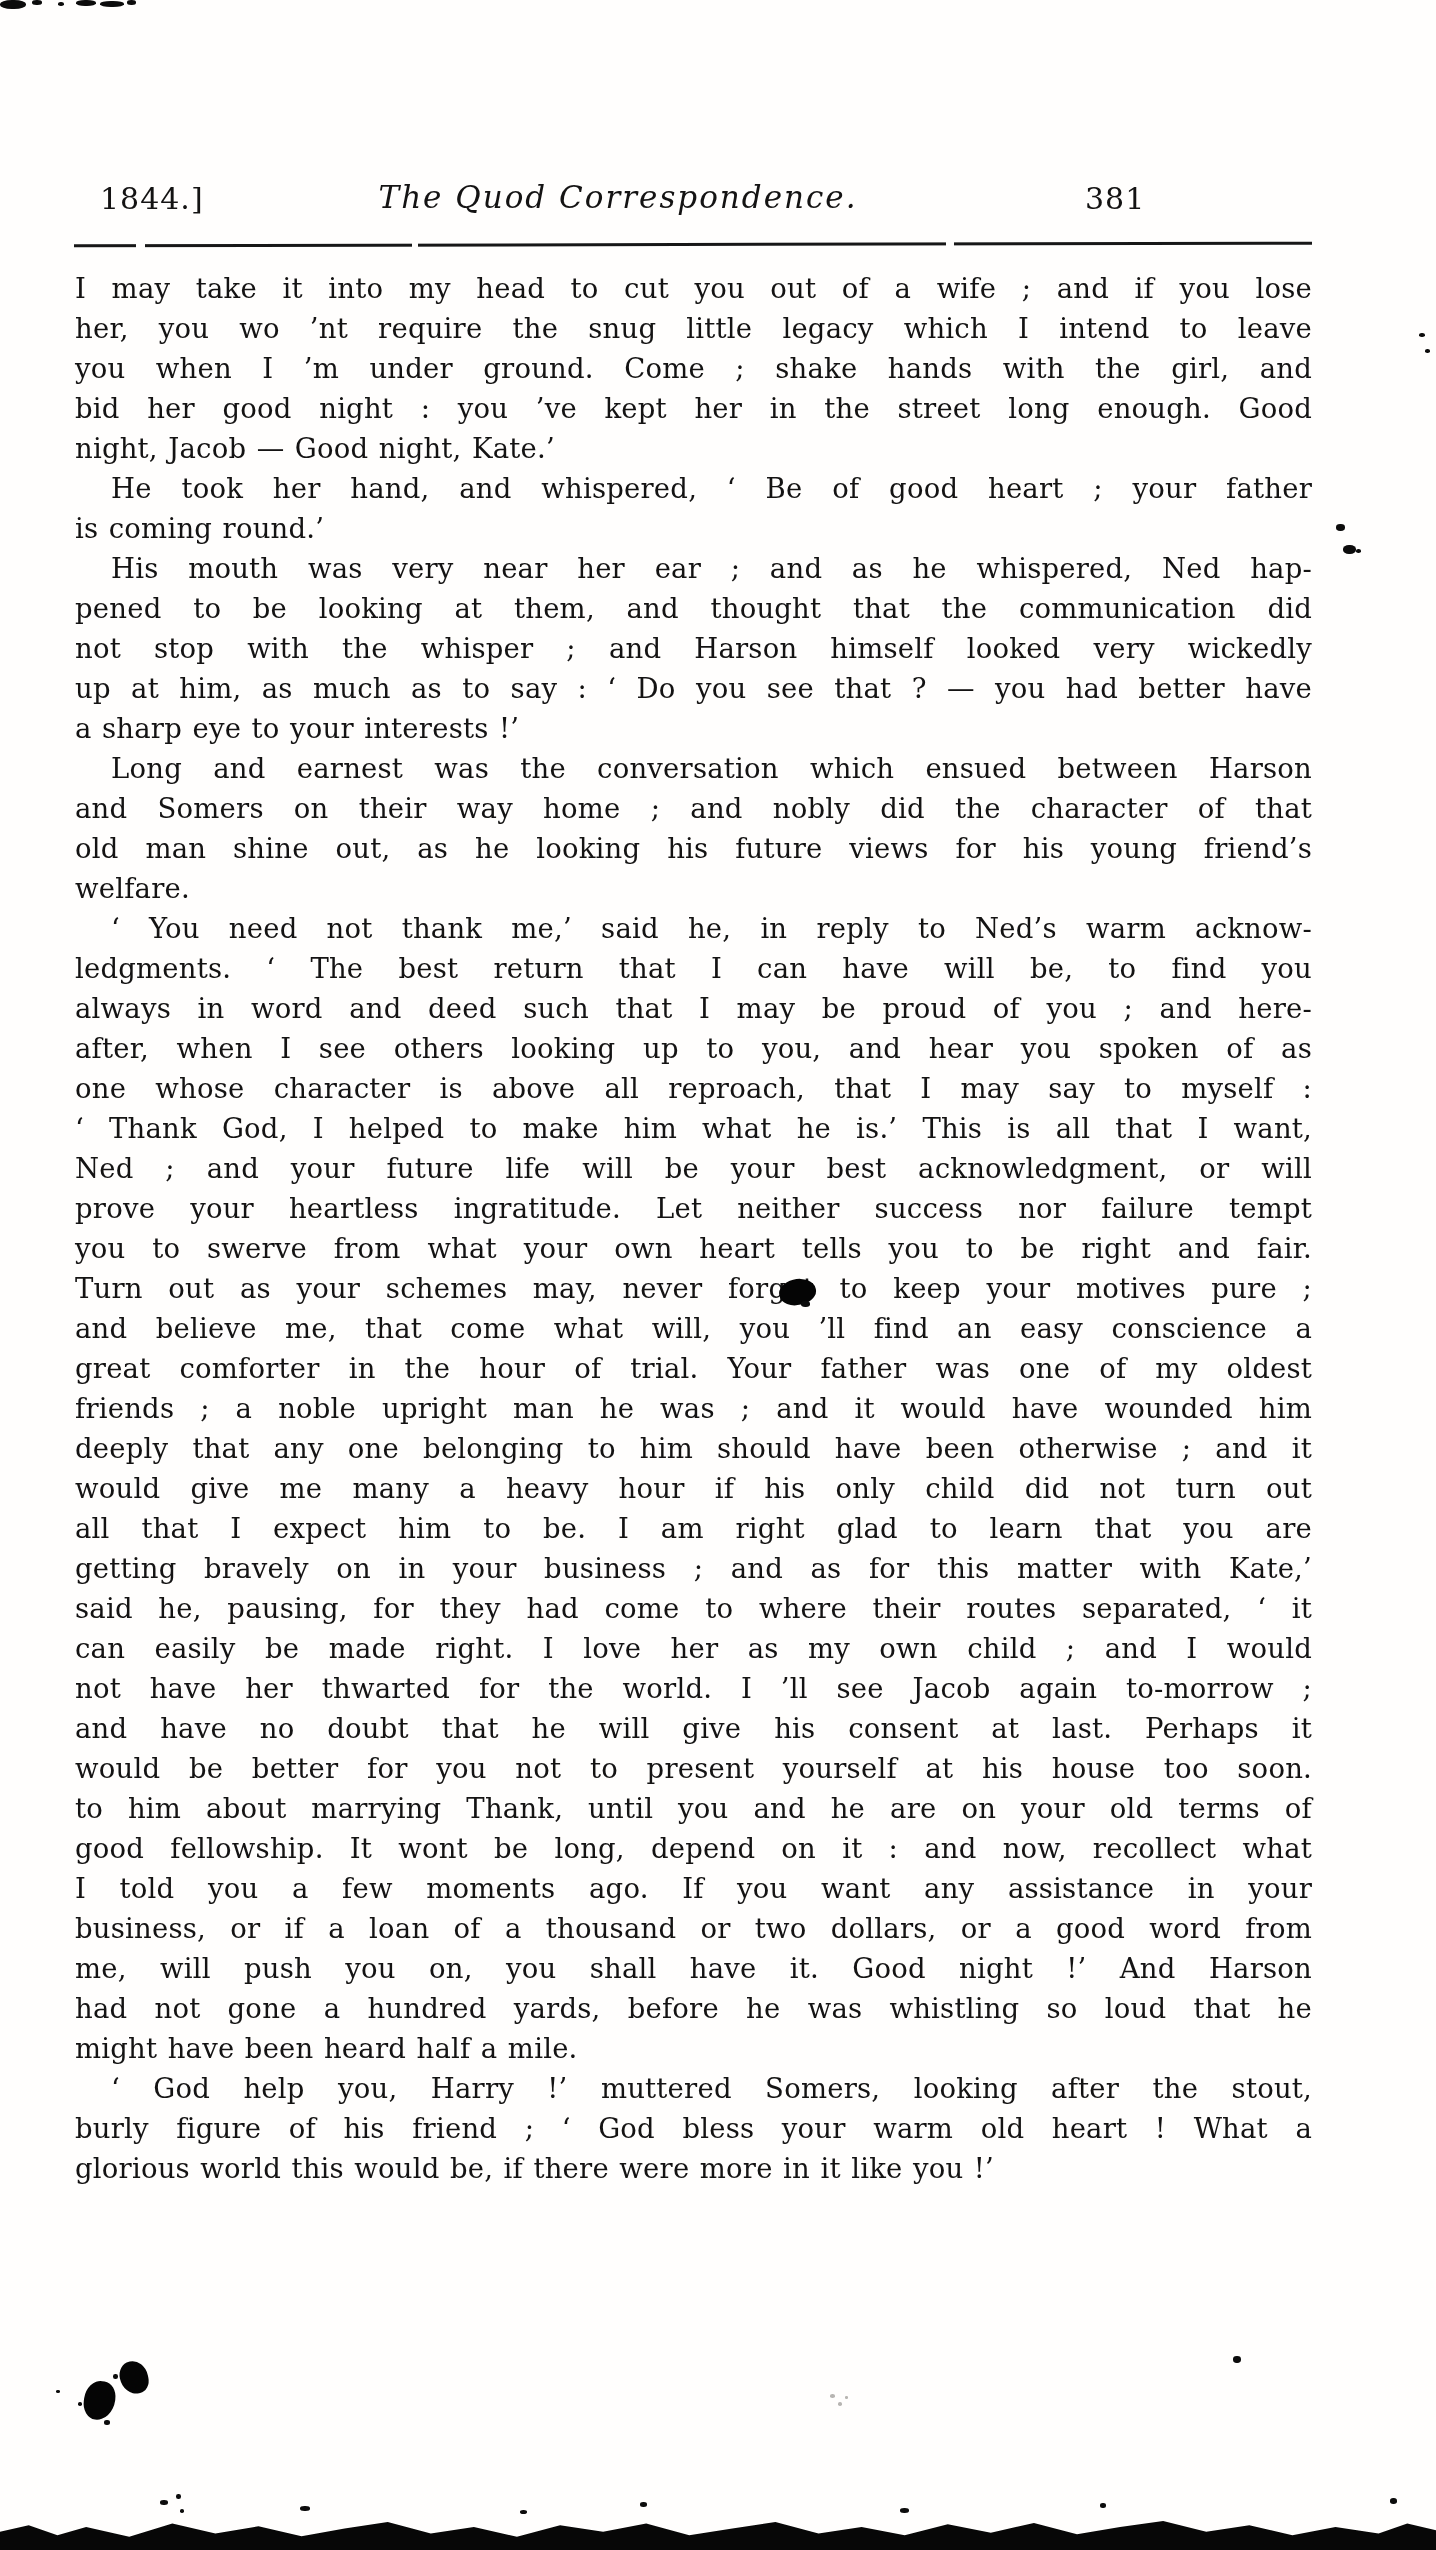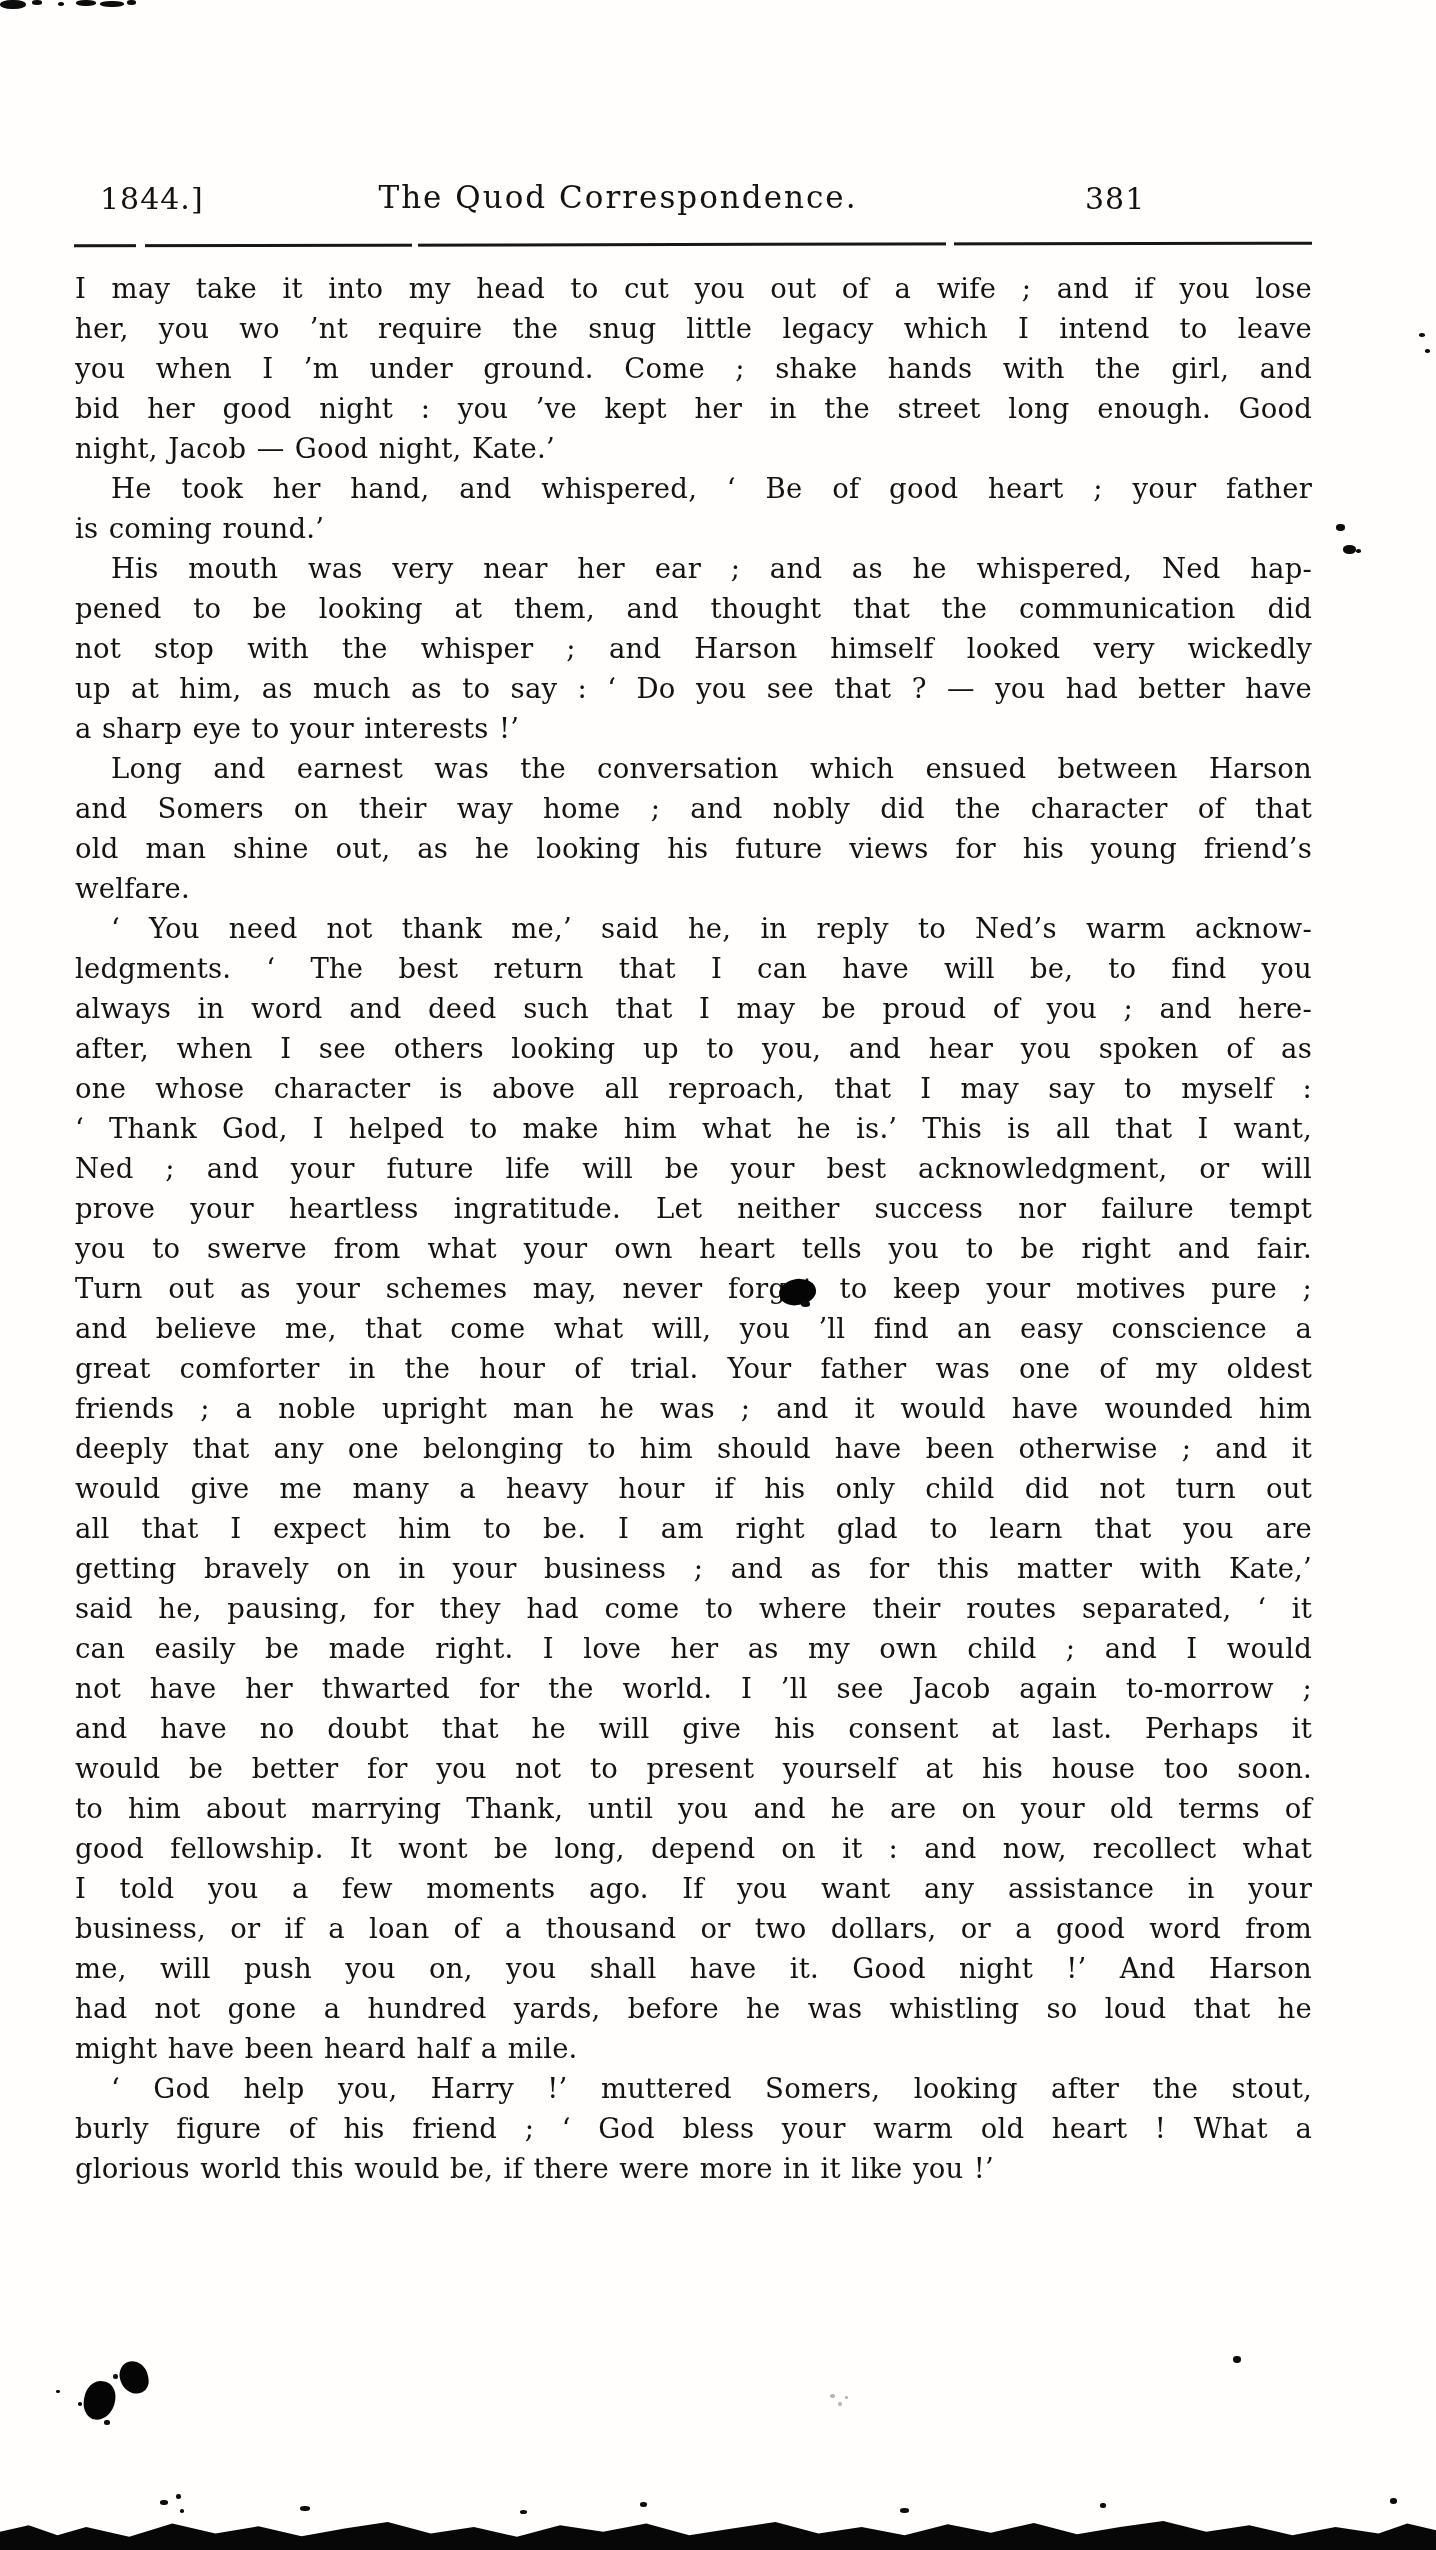--- a/index.html
+++ b/index.html
@@ -6,21 +6,21 @@
   .page {
     position:relative; width:1436px; height:2550px;
     background:#fffefd; overflow:hidden;
     font-family:"DejaVu Serif","Liberation Serif",serif;
     color:#141313;
   }
   
   .running-head { position:absolute; top:181px; left:0; width:100%; height:44px; font-size:30px; }
   .head-date   { position:absolute; left:100px; top:0; letter-spacing:1px; }
   .head-title  { position:absolute; left:618px; top:-2px; transform:translateX(-50%);
-                 font-size:31px; letter-spacing:2px; white-space:nowrap; }
+                 font-style:italic; font-size:31px; letter-spacing:2px; white-space:nowrap; }
   .head-folio  { position:absolute; left:1085px; top:0; letter-spacing:1px; }
   .head-rule   { position:absolute; left:74px; top:243px; width:1238px; height:3px;
                  background:#171717; transform:rotate(-0.12deg); }
   .head-rule .nick { position:absolute; top:-1px; height:6px; background:#fffefd; }
   
   .page-body {
     position:absolute; left:75px; top:268px; width:1237px;
     font-size:27.5px; line-height:40px; letter-spacing:0.2px;
     word-spacing:1.5px;
   }

